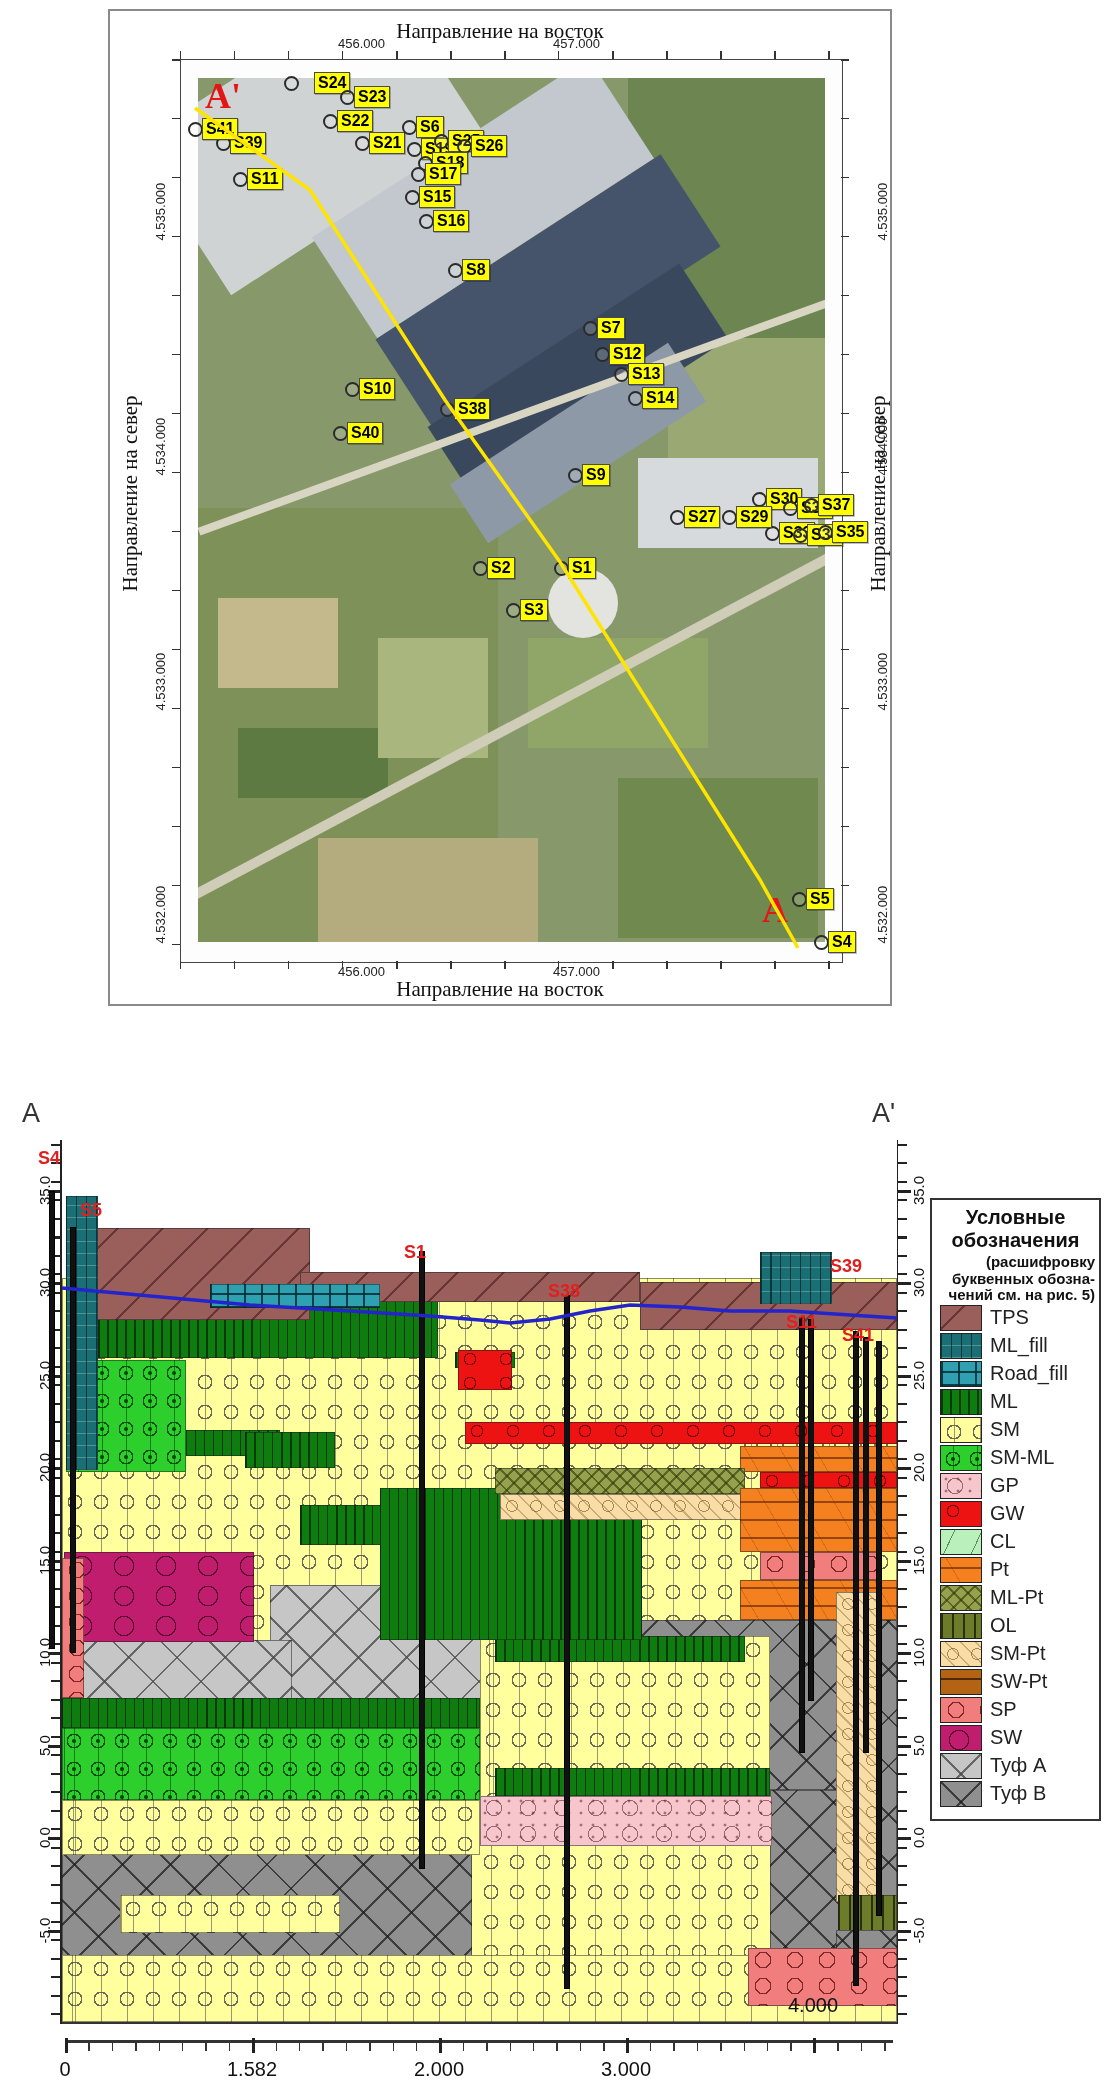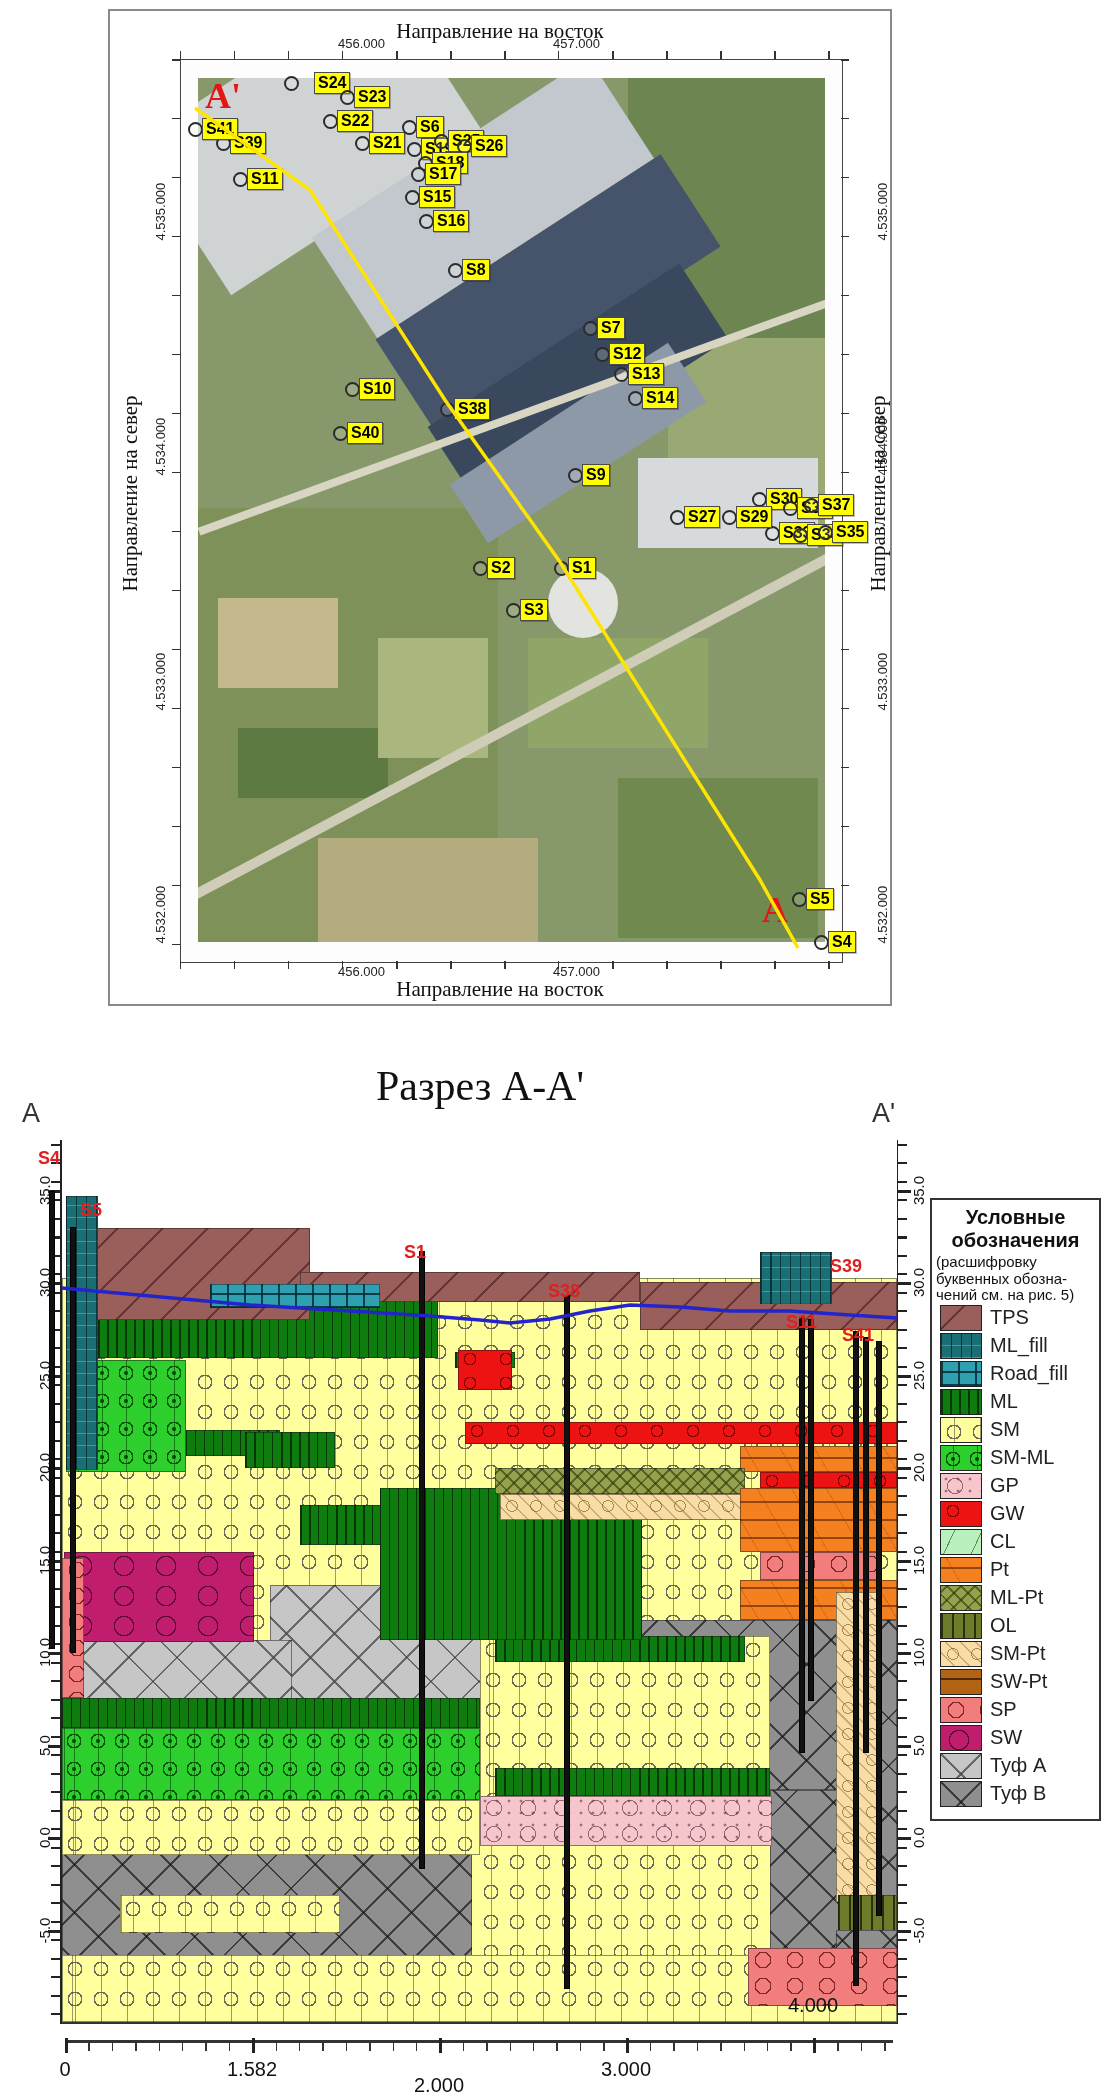--- a/index.html
+++ b/index.html
@@ -30,21 +30,21 @@
   .region{position:absolute;box-shadow:inset 0 0 0 1px rgba(25,25,25,.5);}
   .bh{position:absolute;width:4px;background:#111;box-shadow:0 0 0 1px #000;}
   .sec-red{position:absolute;color:#e02020;font-weight:bold;font-size:18px;white-space:nowrap;}
   .axis{background:#222;}
   .ylab{position:absolute;font-size:15px;color:#111;transform:rotate(-90deg) translate(0,0);transform-origin:center;white-space:nowrap;}
   .xlab{position:absolute;font-size:20px;color:#111;transform:translateX(-50%);}
   .majtick{position:absolute;width:3px;height:15px;background:#222;}
   
   #legend{left:930px;top:1198px;width:171px;height:623px;border:2px solid #333;background:#fff;padding:6px 4px;box-sizing:border-box;}
   #legend .ttl{font-weight:bold;font-size:20px;text-align:center;color:#111;line-height:1.15;}
-  #legend .sub{font-size:15px;text-align:left;color:#111;line-height:1.1;margin-top:2px;}
+  #legend .sub{font-size:15px;text-align:right;color:#111;line-height:1.1;margin-top:2px;font-weight:bold;}
   .lg-row{display:flex;align-items:center;height:28px;margin-top:0px;}
   .lg-sw{width:40px;height:24px;border:1px solid #222;margin:0 8px 0 4px;flex:none;}
   .lg-lab{font-size:20px;color:#222;}
   
   .p-sm{background-image:repeating-linear-gradient(90deg,rgba(70,70,70,.55) 0 1px,transparent 1px 26px),
         radial-gradient(circle at 13px 14px,transparent 6px,rgba(70,70,70,.8) 6px 7.5px,transparent 7.5px);
         background-size:auto,26px 30px;background-position:13px 0,0 0;}
   .p-smml{background-image:repeating-linear-gradient(90deg,rgba(0,60,0,.55) 0 1px,transparent 1px 24px),
         radial-gradient(circle at 12px 13px,rgba(0,60,0,.9) 1.5px,transparent 2.5px),
         radial-gradient(circle at 12px 13px,transparent 6px,rgba(0,60,0,.85) 6px 7.5px,transparent 7.5px);
@@ -211,21 +211,20 @@
         <div class="map-label" style="left: 696px; top: 877px;">S5</div>
         <div class="map-marker" style="left: 704px; top: 924px;"></div>
         <div class="map-label" style="left: 718px; top: 920px;">S4</div>
       </div>
     <div id="map-ends">
         <div class="map-end" style="left: 95px; top: 67px;">A'</div>
         <div class="map-end" style="left: 652px; top: 881px;">A</div>
       </div>
   </div>
 
-  <div id="sec-title" class="abs">Разрез А-А'</div>
   <div class="abs sec-end" style="left:22px;top:1098px;">A</div>
   <div class="abs sec-end" style="left:872px;top:1098px;">A'</div>
 
   <div class="abs axis" style="left:60px;top:1140px;width:2px;height:884px;"></div>
   <div class="abs axis" style="left:896px;top:1140px;width:2px;height:884px;"></div>
   <div class="abs tickstrip" style="left:51px;top:1144px;width:9px;height:880px;background-image:repeating-linear-gradient(to bottom,#222 0 2px,transparent 2px 18.5px);"></div>
   <div class="abs tickstrip" style="left:898px;top:1144px;width:9px;height:880px;background-image:repeating-linear-gradient(to bottom,#222 0 2px,transparent 2px 18.5px);"></div>
 
   <div id="sec-plot" class="abs">
       <div class="region p-sm" style="left: 0px; top: 138px; width: 835px; height: 744px; background-color: rgb(255, 255, 158);"></div>
@@ -277,21 +276,21 @@
     </div>
 
   <div class="abs" style="left:65px;top:2040px;width:828px;height:3px;background:#333;"></div>
   <div class="abs tickstrip" style="left:65px;top:2040px;width:830px;height:11px;background-image:repeating-linear-gradient(to right,#333 0 1.5px,transparent 1.5px 23.4px);"></div>
   <div id="sec-xlabs">
       <div class="majtick" style="left: 65px; top: 2038px;"></div>
       <div class="xlab" style="left: 65px; top: 2058px;">0</div>
       <div class="majtick" style="left: 252px; top: 2038px;"></div>
       <div class="xlab" style="left: 252px; top: 2058px;">1.582</div>
       <div class="majtick" style="left: 439px; top: 2038px;"></div>
-      <div class="xlab" style="left: 439px; top: 2058px; margin-top: 16px;">2.000</div>
+      <div class="xlab" style="left: 439px; top: 2058px;">2.000</div>
       <div class="majtick" style="left: 626px; top: 2038px;"></div>
       <div class="xlab" style="left: 626px; top: 2058px;">3.000</div>
       <div class="majtick" style="left: 813px; top: 2038px;"></div>
       <div class="xlab" style="left: 813px; top: 1994px;">4.000</div>
     </div>
   <div id="sec-ylabs">
       <div class="ylab" style="left: 26px; top: 1182px; width: 36px; text-align: center;">35.0</div>
       <div class="ylab" style="left: 900px; top: 1182px; width: 36px; text-align: center;">35.0</div>
       <div class="abs" style="left: 48px; top: 1190px; width: 13px; height: 2.5px; background: rgb(34, 34, 34);"></div>
       <div class="abs" style="left: 898px; top: 1190px; width: 13px; height: 2.5px; background: rgb(34, 34, 34);"></div>

